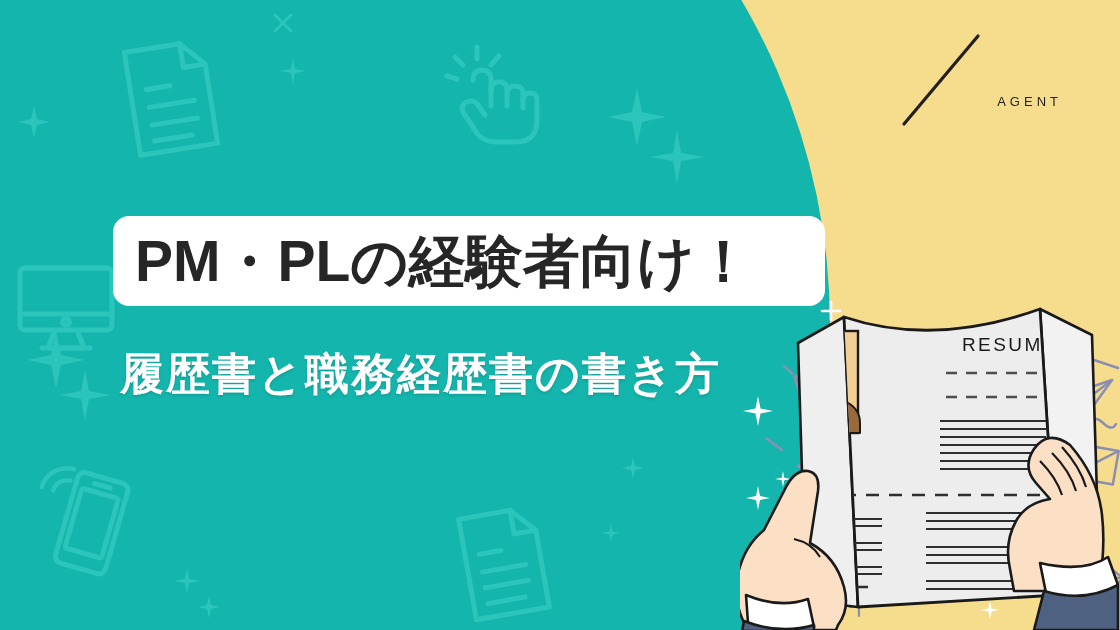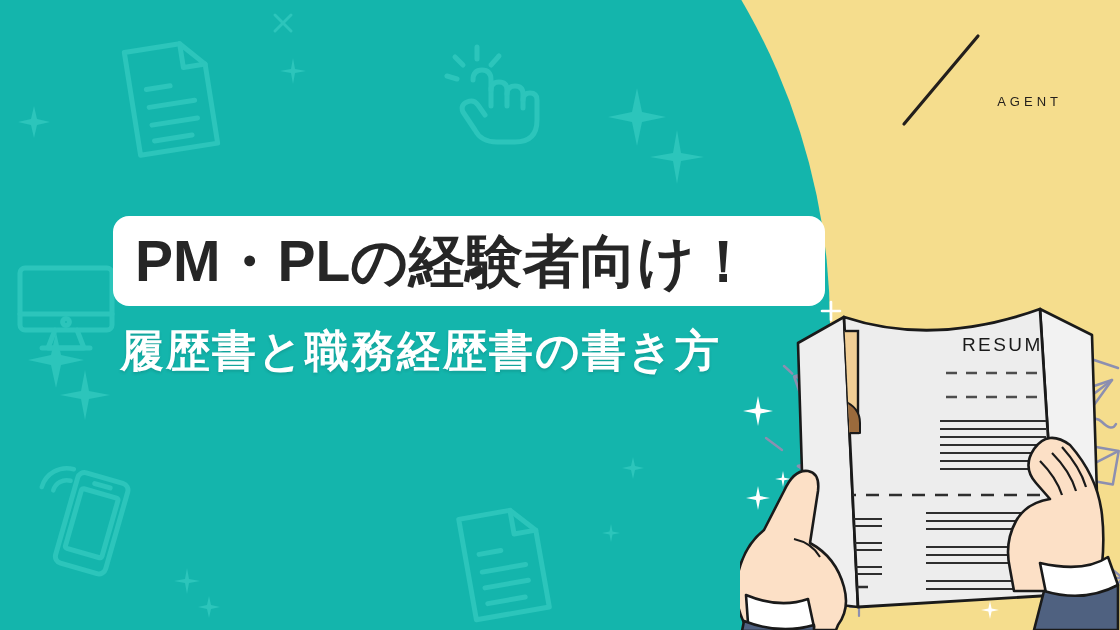--- a/index.html
+++ b/index.html
@@ -30,21 +30,21 @@
     width:712px;height:90px;
     background:#ffffff;border-radius:16px;
     display:flex;align-items:center;
     box-sizing:border-box;padding:0 22px;
   }
   .badge .headline{
     font-size:57px;line-height:1;font-weight:bold;color:#262626;
     letter-spacing:0px;white-space:nowrap;
   }
   .subtitle{
-    position:absolute;left:120px;top:322px;
+    position:absolute;left:120px;top:345px;
     font-size:44px;font-weight:bold;color:#ffffff;
     letter-spacing:2px;white-space:nowrap;
     text-shadow:0 2px 3px rgba(0,0,0,.12);
   }
 
   
   .logo{position:absolute;left:838px;top:36px;width:240px;height:84px;}
   .logo-word{
     font-size:44px;letter-spacing:9px;color:#231f1c;
     font-family:"Liberation Serif","DejaVu Serif",serif;

